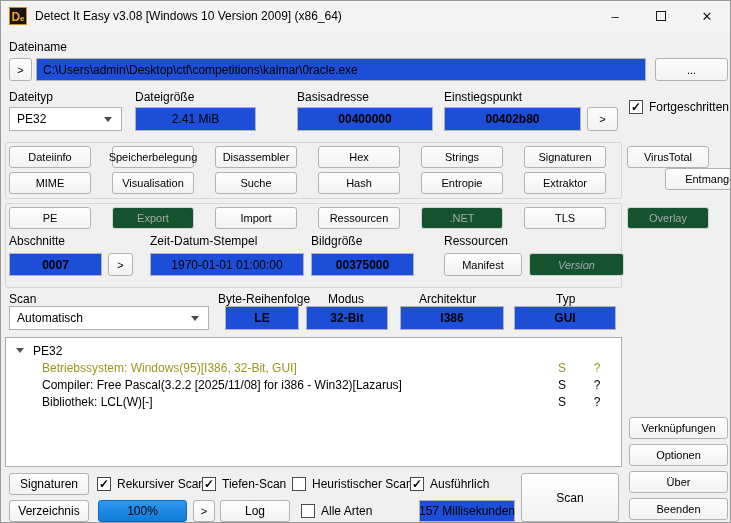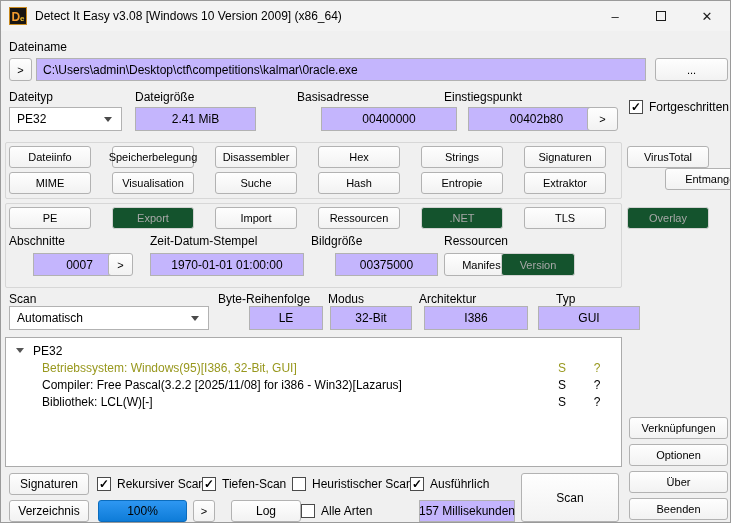--- a/index.html
+++ b/index.html
@@ -17,23 +17,23 @@
   .apptitle { margin-left:8px; font-size:12px; white-space:nowrap; }
   .winbtns { margin-left:auto; display:flex; height:100%; }
   .winbtn { width:46px; height:100%; display:flex; align-items:center; justify-content:center; font-size:13px; color:#1a1a1a; }
   .maxbox { width:10px; height:10px; border:1px solid #1a1a1a; display:block; }
   
   .lbl { position:absolute; font-size:12px; white-space:nowrap; }
   .btn { position:absolute; display:flex; align-items:center; justify-content:center;
          background:linear-gradient(#fefefe,#f2f2f2); border:1px solid #b2b2b2; border-radius:3px;
          font-size:11px; white-space:nowrap; cursor:default; color:#000; }
   .btn.disabled { color:#a8a8a8; border-color:#d2d2d2; background:#14532d; }
-  .field { position:absolute; background:#c4b5fd; border:1px solid #b2b2b2; display:flex;
+  .field { position:absolute; background:#1d4ed8; border:1px solid #b2b2b2; display:flex;
            align-items:center; justify-content:center; font-size:12px; white-space:nowrap; }
-  .field.bold { font-weight:normal;margin-left:24px; }
+  .field.bold { font-weight:bold; }
   .field.left { justify-content:flex-start; padding-left:6px; }
   .combo { position:absolute; background:#fff; border:1px solid #b2b2b2; display:flex;
            align-items:center; padding-left:7px; font-size:12px; }
   .combo .caret { margin-left:auto; margin-right:9px; width:0; height:0;
                   border-left:4px solid transparent; border-right:4px solid transparent; border-top:5px solid #4a4a4a; }
   .cb { position:absolute; display:flex; align-items:center; gap:6px; font-size:12px; white-space:nowrap; }
   .cb .box { width:14px; height:14px; background:#fff; border:1px solid #4a4a4a; display:flex;
              align-items:center; justify-content:center; font-size:12px; font-weight:bold; line-height:1; }
   .frame { position:absolute; border:1px solid #d7d7d7; border-radius:2px; }
   .btnrow { position:absolute; display:flex; gap:21px; }
@@ -133,21 +133,21 @@
   </div>
   <div class="lbl" style="left:8px; top:233px;">Abschnitte</div>
   <div class="lbl" style="left:149px; top:233px;">Zeit-Datum-Stempel</div>
   <div class="lbl" style="left:310px; top:233px;">Bildgröße</div>
   <div class="lbl" style="left:443px; top:233px;">Ressourcen</div>
   <div class="field bold" style="left:8px; top:252px; width:93px; height:23px;">0007</div>
   <div class="btn" style="left:107px; top:252px; width:25px; height:23px;">&gt;</div>
   <div class="field" style="left:149px; top:252px; width:154px; height:23px;">1970-01-01 01:00:00</div>
   <div class="field bold" style="left:310px; top:252px; width:103px; height:23px;">00375000</div>
   <div class="btn" style="left:443px; top:252px; width:78px; height:23px;">Manifest</div>
-  <div class="btn disabled" style="left:500px; top:252px; width:74px; height:23px;">Version</div>
+  <div class="btn disabled" style="left:528px; top:252px; width:95px; height:23px;font-style:italic;">Version</div>
 
   <div class="lbl" style="left:8px; top:291px;">Scan</div>
   <div class="combo" style="left:8px; top:305px; width:200px; height:24px;">
     <span>Automatisch</span>
     <span class="caret"></span>
   </div>
   <div class="lbl" style="left:217px; top:291px;">Byte-Reihenfolge</div>
   <div class="field bold" style="left:224px; top:305px; width:74px; height:24px;">LE</div>
   <div class="lbl" style="left:327px; top:291px;">Modus</div>
   <div class="field bold" style="left:305px; top:305px; width:82px; height:24px;">32-Bit</div>
@@ -192,21 +192,21 @@
     <span>Heuristischer Scan</span>
   </div>
   <div class="cb" style="left:409px; top:476px;">
     <span class="box">✓</span>
     <span>Ausführlich</span>
   </div>
 
   <div class="btn" style="left:8px; top:499px; width:80px; height:22px; font-size:12px;">Verzeichnis</div>
   <div class="progress">100%</div>
   <div class="btn" style="left:192px; top:499px; width:22px; height:22px;">&gt;</div>
-  <div class="btn" style="left:219px; top:499px; width:70px; height:22px; font-size:12px;margin-left:11px;">Log</div>
+  <div class="btn" style="left:219px; top:499px; width:70px; height:22px; font-size:12px;">Log</div>
   <div class="cb" style="left:300px; top:503px;">
     <span class="box"></span>
     <span>Alle Arten</span>
   </div>
   <div class="field" style="left:418px; top:499px; width:96px; height:22px;">157 Millisekunden</div>
   <div class="btn" style="left:520px; top:472px; width:98px; height:49px; font-size:12px;">Scan</div>
 
 </div>
 
 </body></html>

